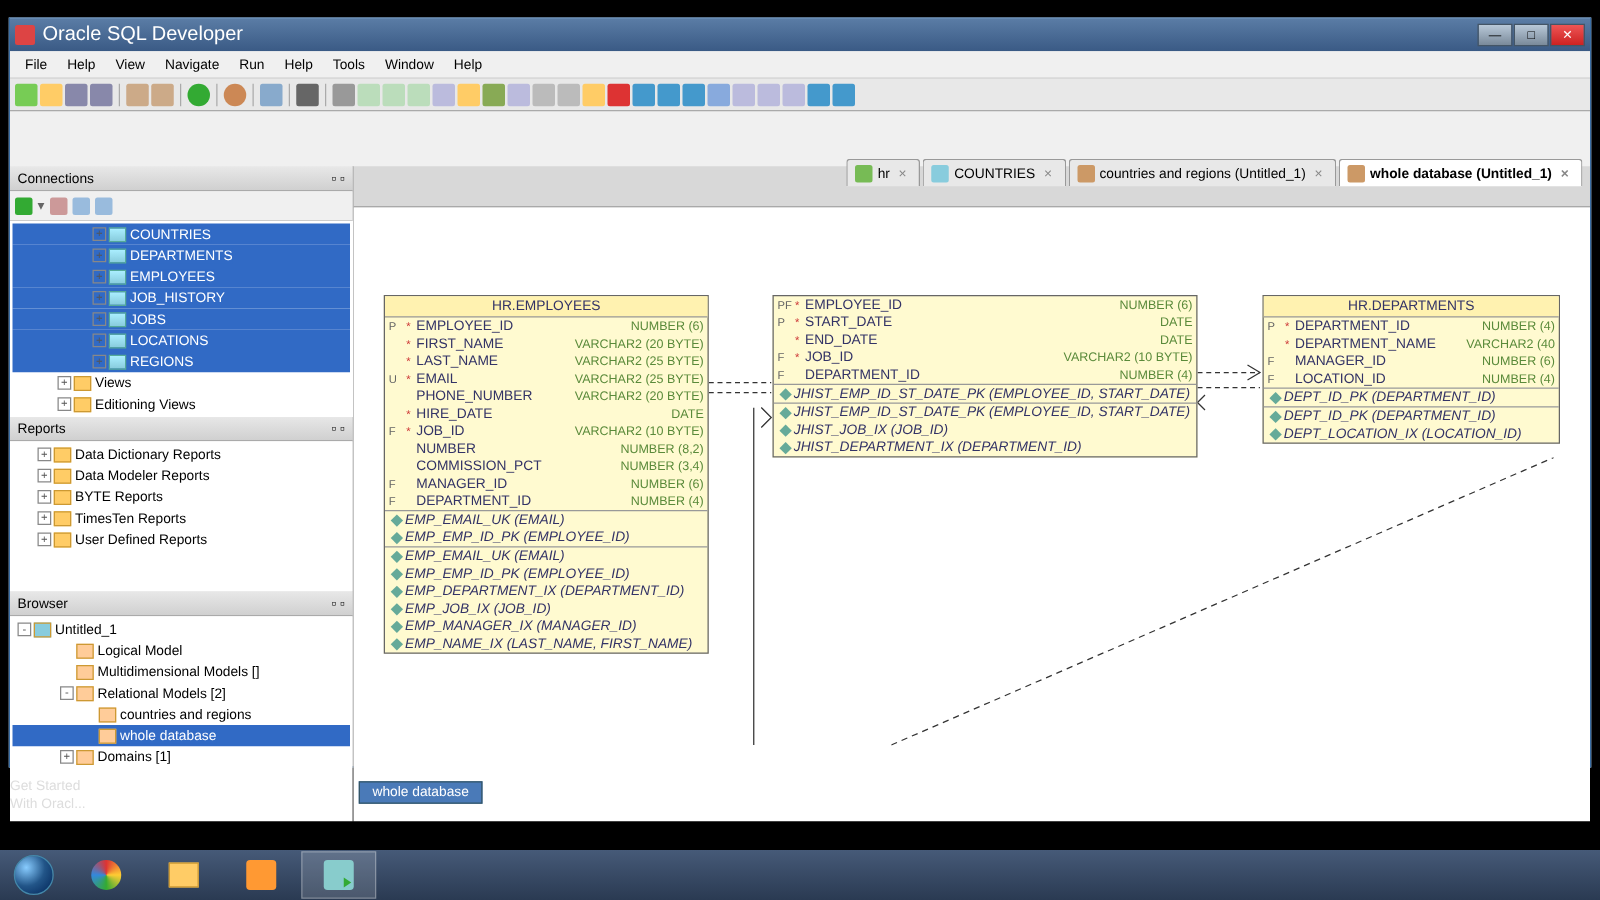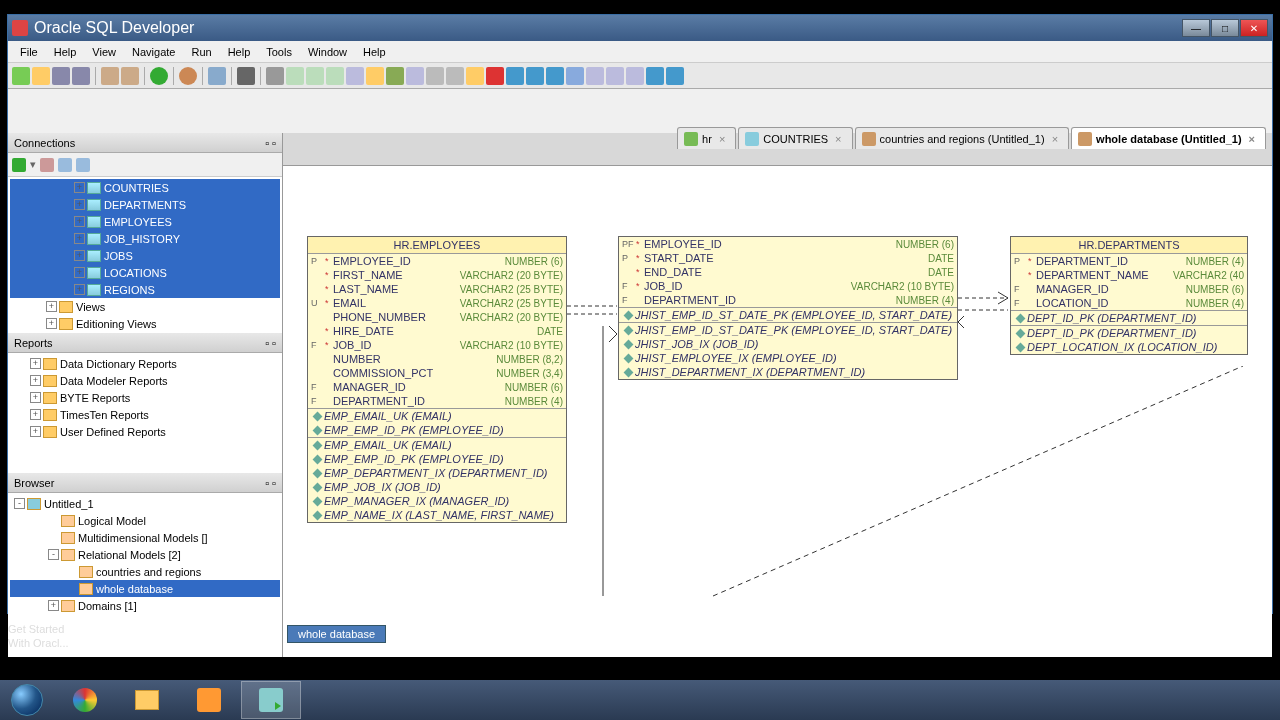--- a/index.html
+++ b/index.html
@@ -443,24 +443,20 @@
             <div class="entity-idx">
               <span class="idx-diamond"></span>
               <span>JHIST_EMP_ID_ST_DATE_PK (EMPLOYEE_ID, START_DATE)</span>
             </div>
             <div class="entity-idx">
               <span class="idx-diamond"></span>
               <span>JHIST_JOB_IX (JOB_ID)</span>
             </div>
             <div class="entity-idx">
               <span class="idx-diamond"></span>
-              <span>JHIST_EMPLOYEE_IX (EMPLOYEE_ID)</span>
-            </div>
-            <div class="entity-idx">
-              <span class="idx-diamond"></span>
               <span>JHIST_DEPARTMENT_IX (DEPARTMENT_ID)</span>
             </div>
           </div>
         <div class="entity" id="ent-dep" style="left:727px; top:70px; width:238px">
             <div class="entity-header">HR.DEPARTMENTS</div>
             <div class="entity-row">
               <span class="flag">P</span>
               <span class="star">*</span>
               <span class="col-name">DEPARTMENT_ID</span>
               <span class="col-type">NUMBER (4)</span>

